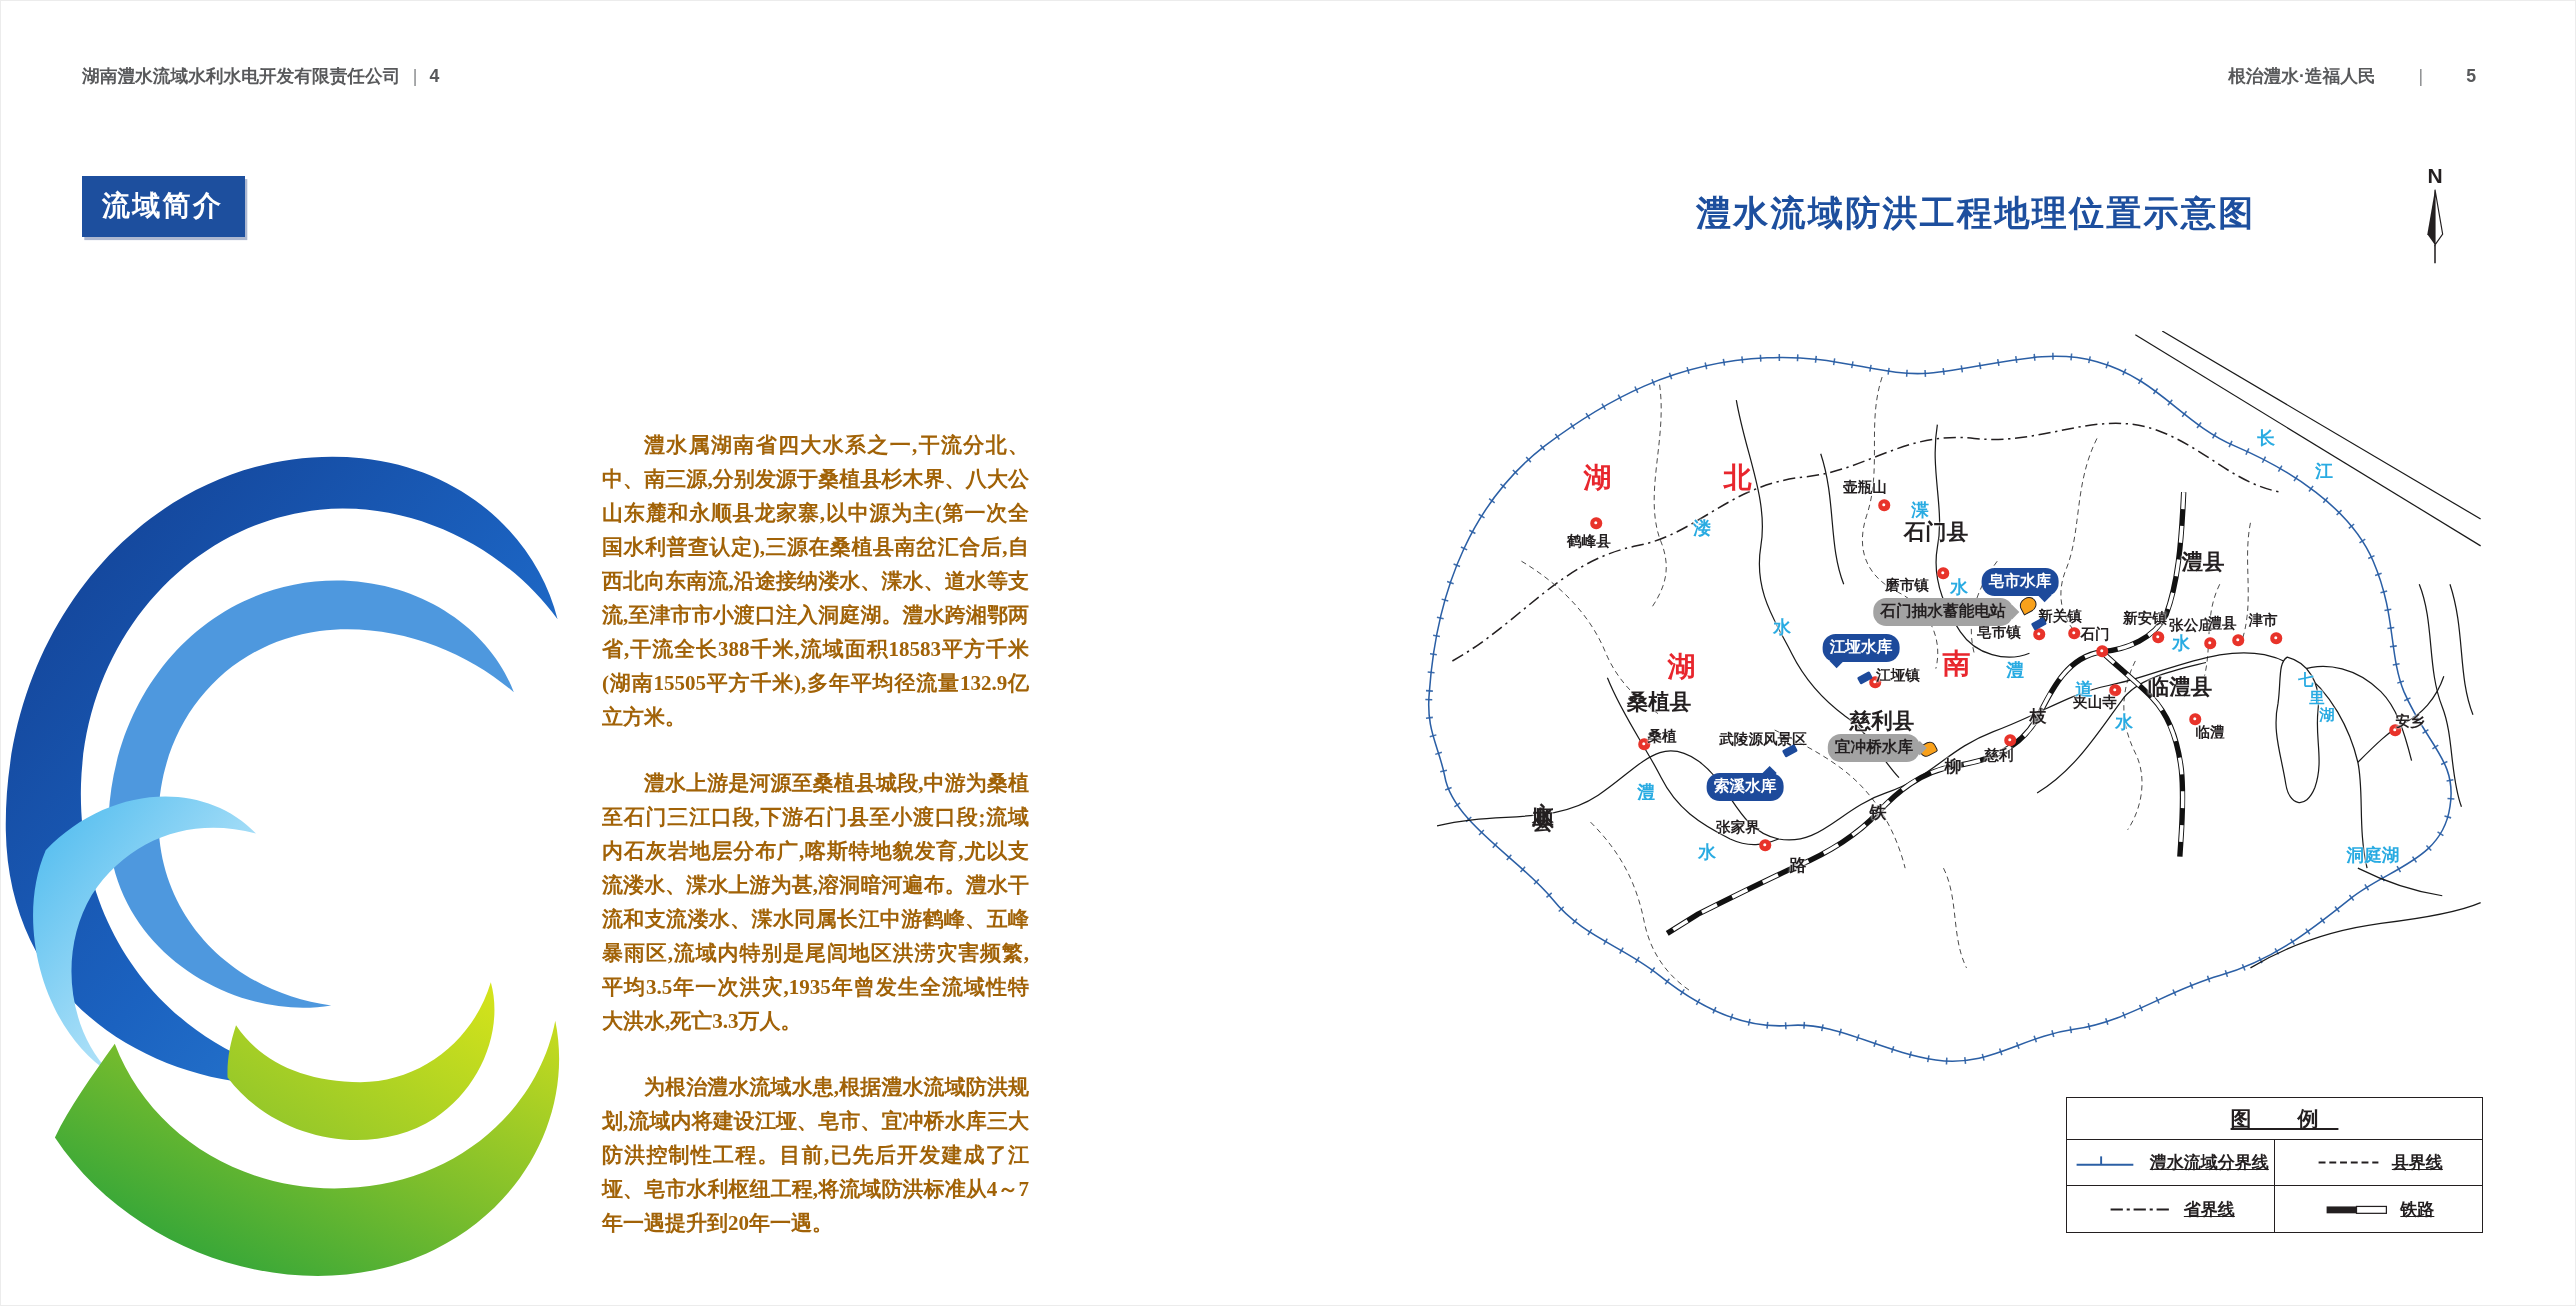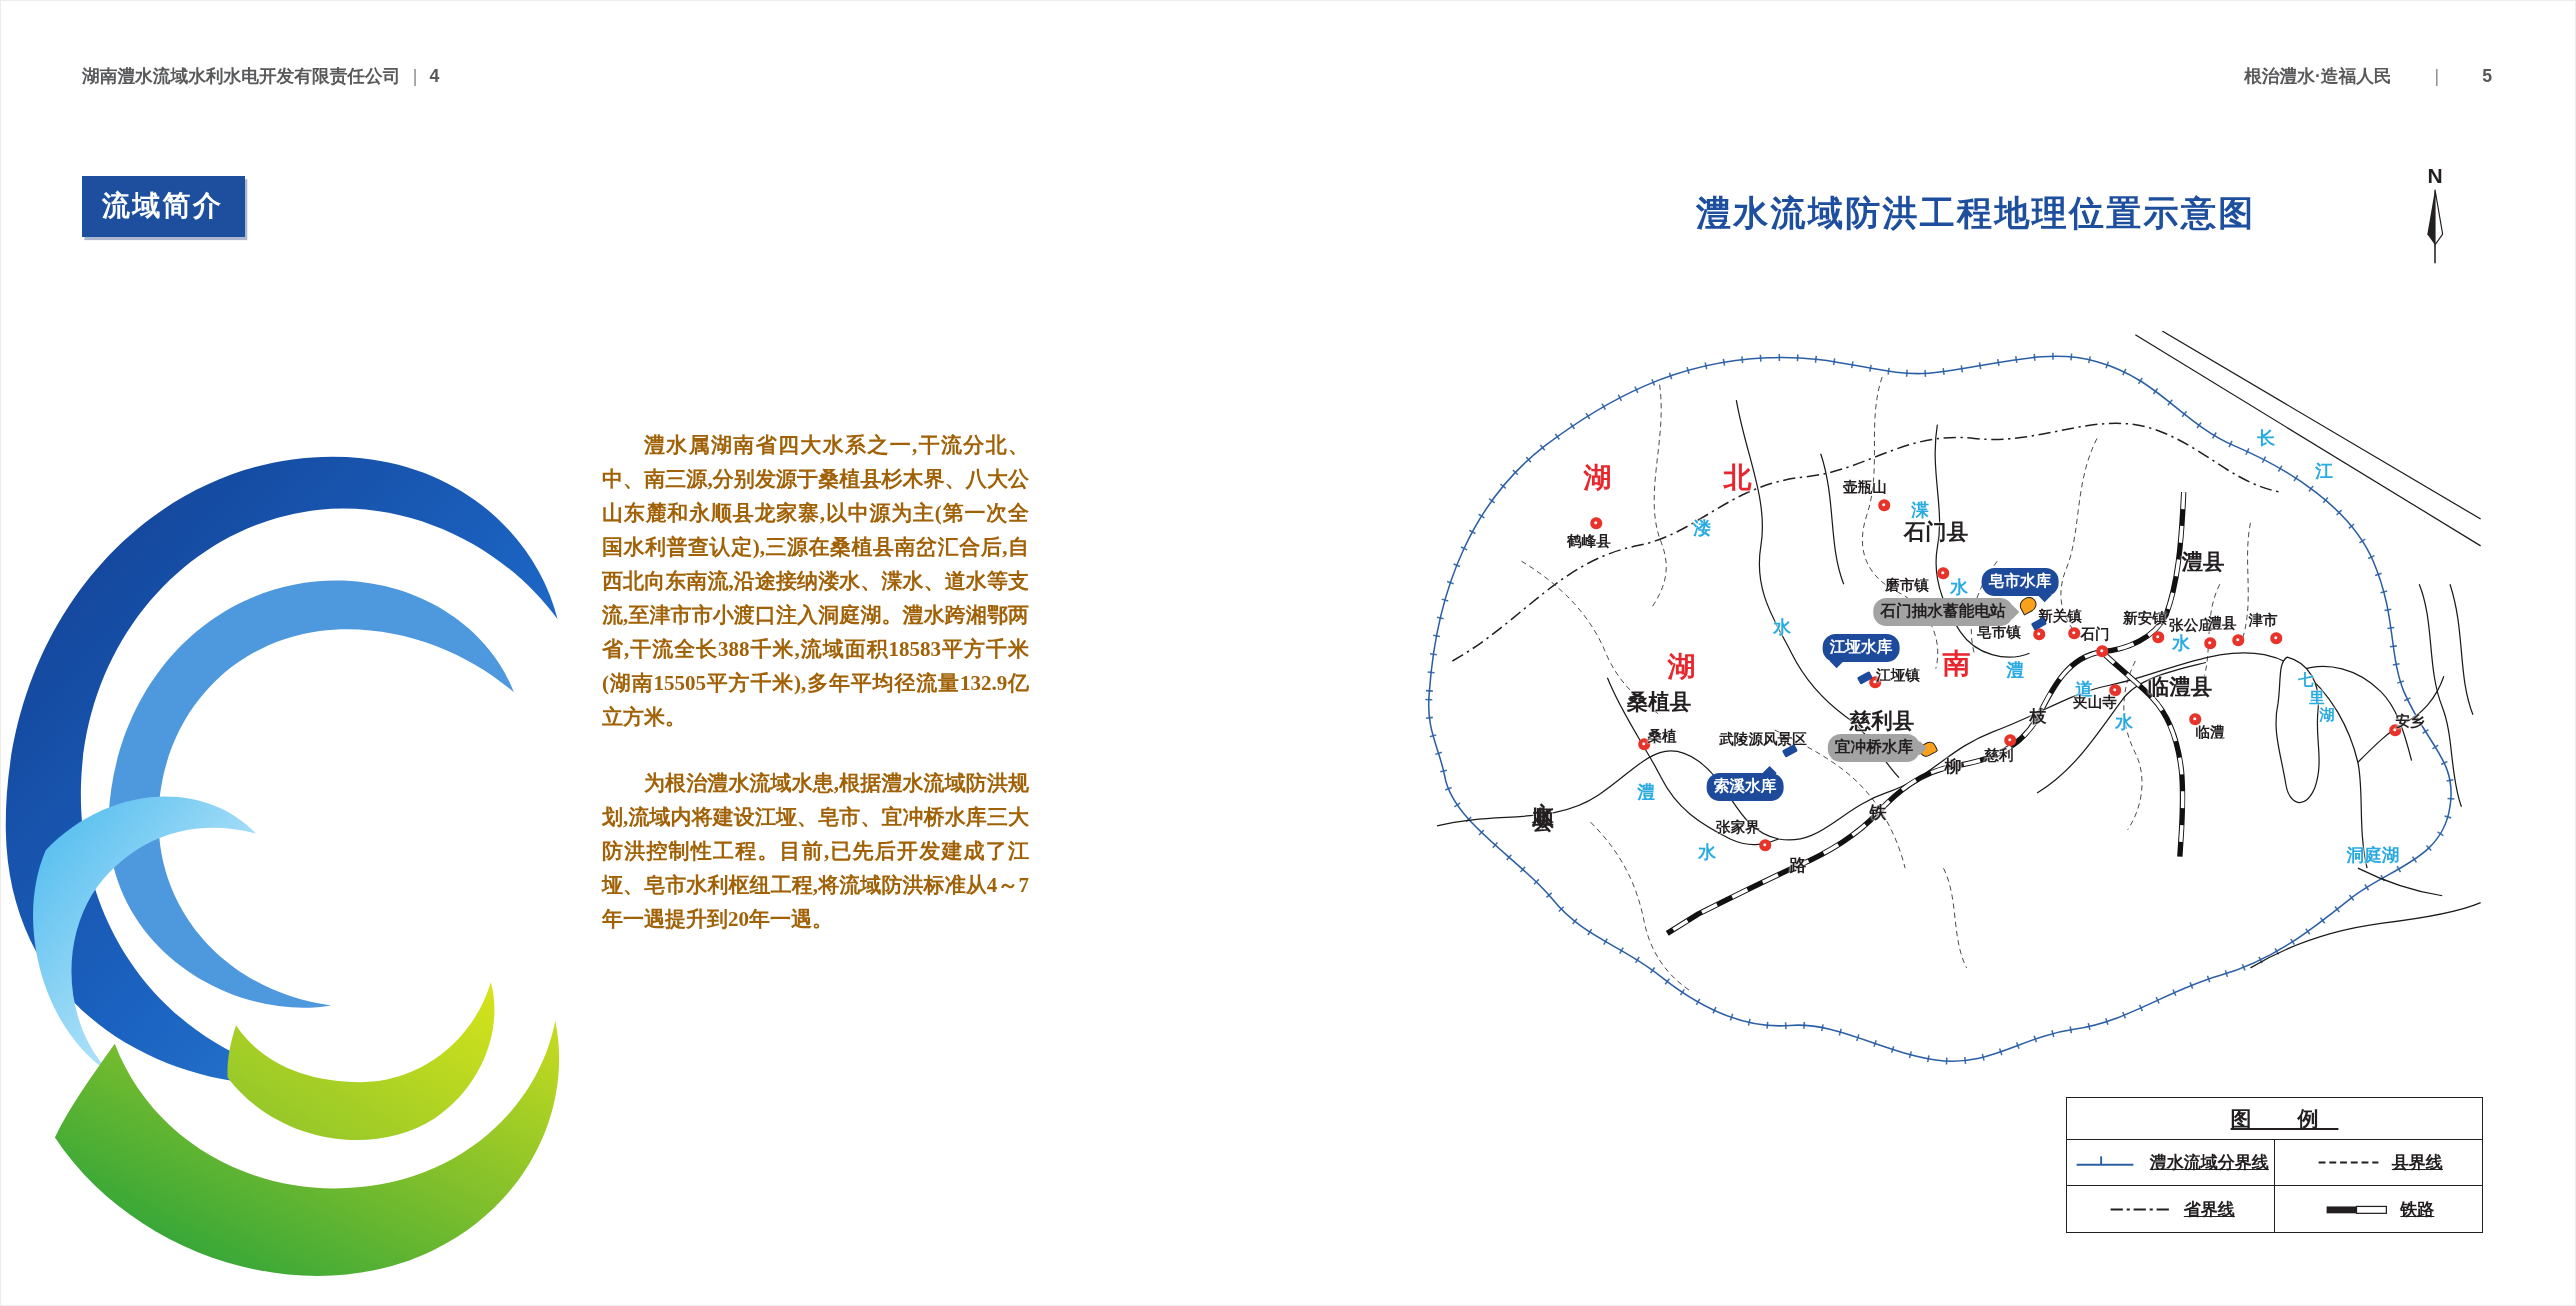--- a/index.html
+++ b/index.html
@@ -5,21 +5,21 @@
   html,body{margin:0;padding:0;}
   body{
     width:2576px;height:1306px;position:relative;background:#ffffff;
     font-family:"Liberation Sans","DejaVu Sans",sans-serif;color:#231f20;
     overflow:hidden;border:0.8px solid #ececec;box-sizing:border-box;
   }
   
   .running-head{position:absolute;top:63px;font-size:17.7px;font-weight:bold;color:#58595b;display:flex;align-items:center;gap:12.3px;white-space:nowrap;}
   .running-head .divider{font-weight:normal;color:#8a8c8e;}
   #head-left{left:81px;}
-  #head-right{right:83px;gap:43px;}
+  #head-right{right:99px;gap:43px;}
   
   .section-badge{
     position:absolute;left:81px;top:175px;background:#1d4f9e;color:#fff;
     font-size:28px;font-weight:bold;padding:10.7px 21.5px 12.3px 20px;letter-spacing:2.3px;
     box-shadow:2.3px 3.1px 0 rgba(20,51,120,.35);
   }
   .body-text{position:absolute;left:601px;top:427px;width:427px;
     font-family:"Liberation Serif","DejaVu Serif",serif;
     font-size:21px;line-height:34px;font-weight:bold;color:#a16207;text-align:justify;}
   .body-text p{margin:0 0 32px 0;text-indent:2em;}
@@ -100,20 +100,21 @@
   </defs>
   <path fill="url(#gblue)" d="M6,540 C2,250 220,30 470,55 C610,70 700,165 725,265 C660,175 540,110 415,122 C245,140 110,290 104,480 C98,690 240,845 430,868 C240,895 10,790 6,540 Z"></path>
   <path fill="#2f86d8" opacity="0.85" d="M140,520 C150,340 285,205 455,215 C560,222 640,285 668,360 C605,305 510,268 415,280 C290,297 208,400 205,520 C202,655 305,752 430,768 C300,790 132,690 140,520 Z"></path>
   <path fill="url(#glight)" d="M58,566 C138,482 262,472 332,544 C250,522 168,548 118,624 C76,694 84,796 142,856 C58,804 16,664 58,566 Z"></path>
   <path fill="url(#ggreen)" d="M70,940 C175,1098 400,1168 565,1086 C688,1025 745,900 722,788 C700,902 598,994 465,1005 C325,1018 195,942 148,818 C118,860 88,902 70,940 Z"></path>
   <path fill="url(#gyg)" d="M295,862 C358,945 482,968 565,915 C625,875 655,800 638,738 C616,812 548,868 468,868 C396,868 338,842 306,794 C298,818 294,840 295,862 Z"></path>
 </svg>
 
 <div class="body-text">
   <p>澧水属湖南省四大水系之一,干流分北、中、南三源,分别发源于桑植县杉木界、八大公山东麓和永顺县龙家寨,以中源为主(第一次全国水利普查认定),三源在桑植县南岔汇合后,自西北向东南流,沿途接纳溇水、渫水、道水等支流,至津市市小渡口注入洞庭湖。澧水跨湘鄂两省,干流全长388千米,流域面积18583平方千米(湖南15505平方千米),多年平均径流量132.9亿立方米。</p>
+  <p>澧水上游是河源至桑植县城段,中游为桑植至石门三江口段,下游石门县至小渡口段;流域内石灰岩地层分布广,喀斯特地貌发育,尤以支流溇水、渫水上游为甚,溶洞暗河遍布。澧水干流和支流溇水、渫水同属长江中游鹤峰、五峰暴雨区,流域内特别是尾闾地区洪涝灾害频繁,平均3.5年一次洪灾,1935年曾发生全流域性特大洪水,死亡3.3万人。</p>
   <p>为根治澧水流域水患,根据澧水流域防洪规划,流域内将建设江垭、皂市、宜冲桥水库三大防洪控制性工程。目前,已先后开发建成了江垭、皂市水利枢纽工程,将流域防洪标准从4～7年一遇提升到20年一遇。</p>
 </div>
 
 <div class="running-head" id="head-right">
   <span>根治澧水·造福人民</span>
   <span class="divider">|</span>
   <span>5</span>
 </div>
 
 <div class="map-title">澧水流域防洪工程地理位置示意图</div>

